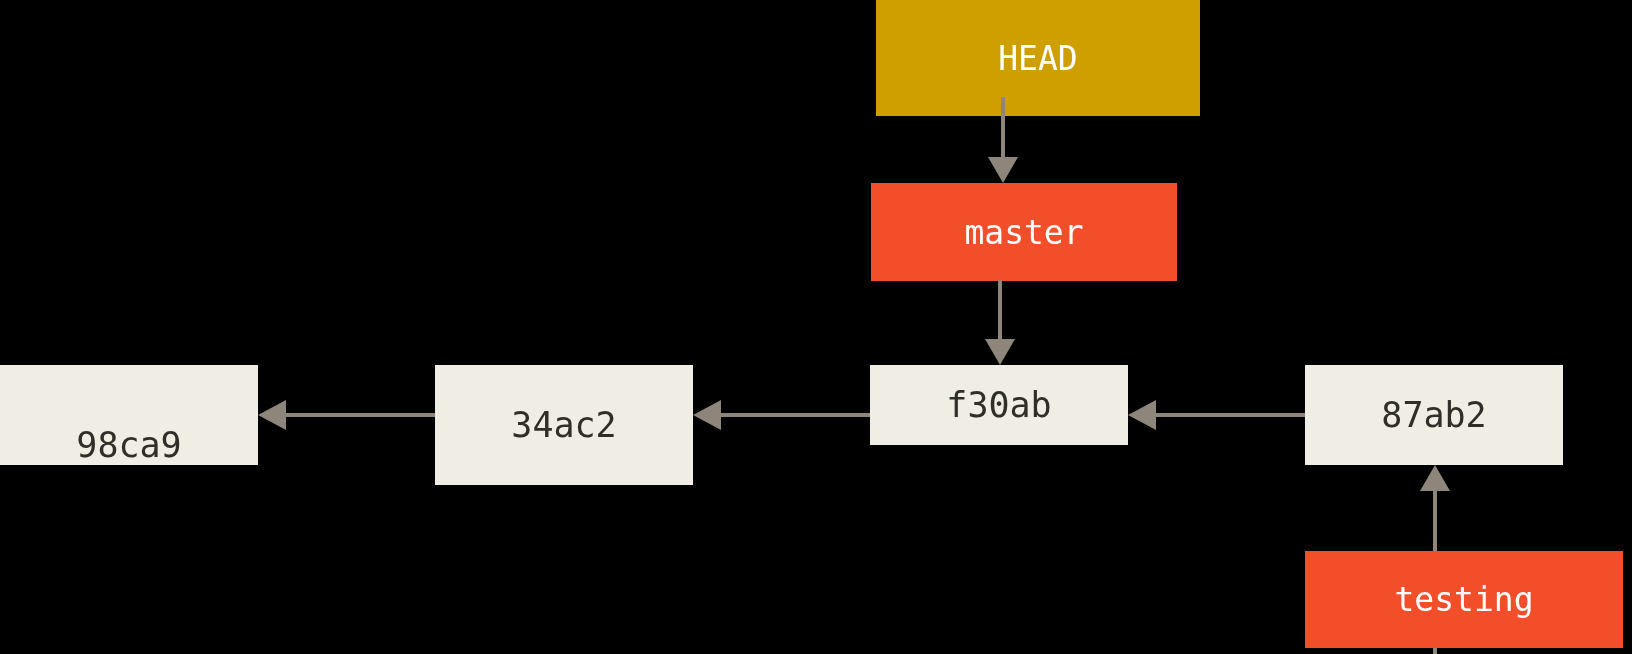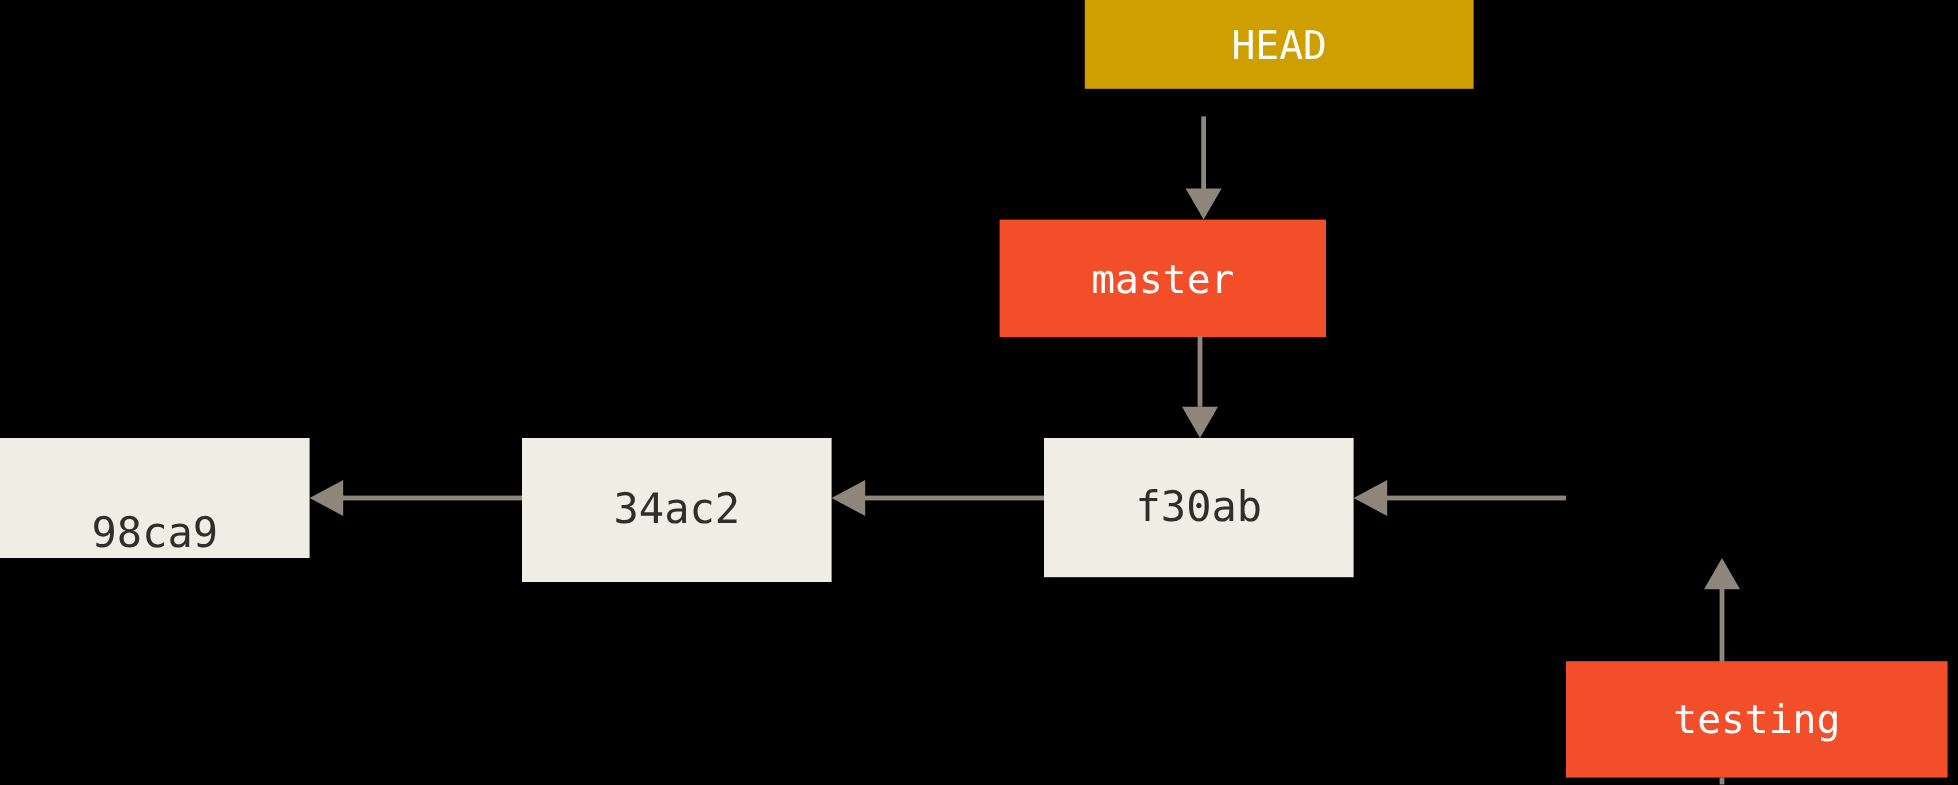--- a/index.html
+++ b/index.html
@@ -51,46 +51,49 @@
     border-top: 15px solid transparent;
     border-bottom: 15px solid transparent;
     border-right: 28px solid var(--arrow);
   }
 </style>
 </head>
 <body>
 
 <div class="canvas">
 
-  <div class="box ref head-box" style="left:904px; top:0px; width:324px; height:74px;">
+  <div class="box ref head-box" style="left:876px; top:0px; width:324px; height:116px;">
     <span>HEAD</span>
   </div>
 
   <div class="line" style="left:1001px; top:97px; width:4px; height:61px;"></div>
   <div class="tri down" style="left:988px; top:157px;"></div>
 
-  <div class="box ref branch-box" style="left:833px; top:183px; width:272px; height:98px;">
+  <div class="box ref branch-box" style="left:871px; top:183px; width:306px; height:98px;">
     <span>master</span>
   </div>
 
   <div class="line" style="left:998px; top:280px; width:4px; height:59px;"></div>
   <div class="tri down" style="left:985px; top:339px;"></div>
 
   <div class="box commit-box" style="left:0px; top:365px; width:258px; height:100px;align-items:flex-end;">
     <span>98ca9</span>
   </div>
 
   <div class="box commit-box" style="left:435px; top:365px; width:258px; height:120px;">
     <span>34ac2</span>
   </div>
 
-  <div class="box commit-box" style="left:870px; top:365px; width:258px; height:116px;">
+  <div class="box commit-box" style="left:870px; top:365px; width:258px; height:80px;">
     <span>f30ab</span>
   </div>
 
+  <div class="box commit-box" style="left:1305px; top:365px; width:258px; height:100px;">
+    <span>87ab2</span>
+  </div>
 
   <div class="tri left" style="left:258px; top:400px;"></div>
   <div class="line" style="left:285px; top:413px; width:150px; height:4px;"></div>
 
   <div class="tri left" style="left:693px; top:400px;"></div>
   <div class="line" style="left:720px; top:413px; width:150px; height:4px;"></div>
 
   <div class="tri left" style="left:1128px; top:400px;"></div>
   <div class="line" style="left:1155px; top:413px; width:150px; height:4px;"></div>
 

